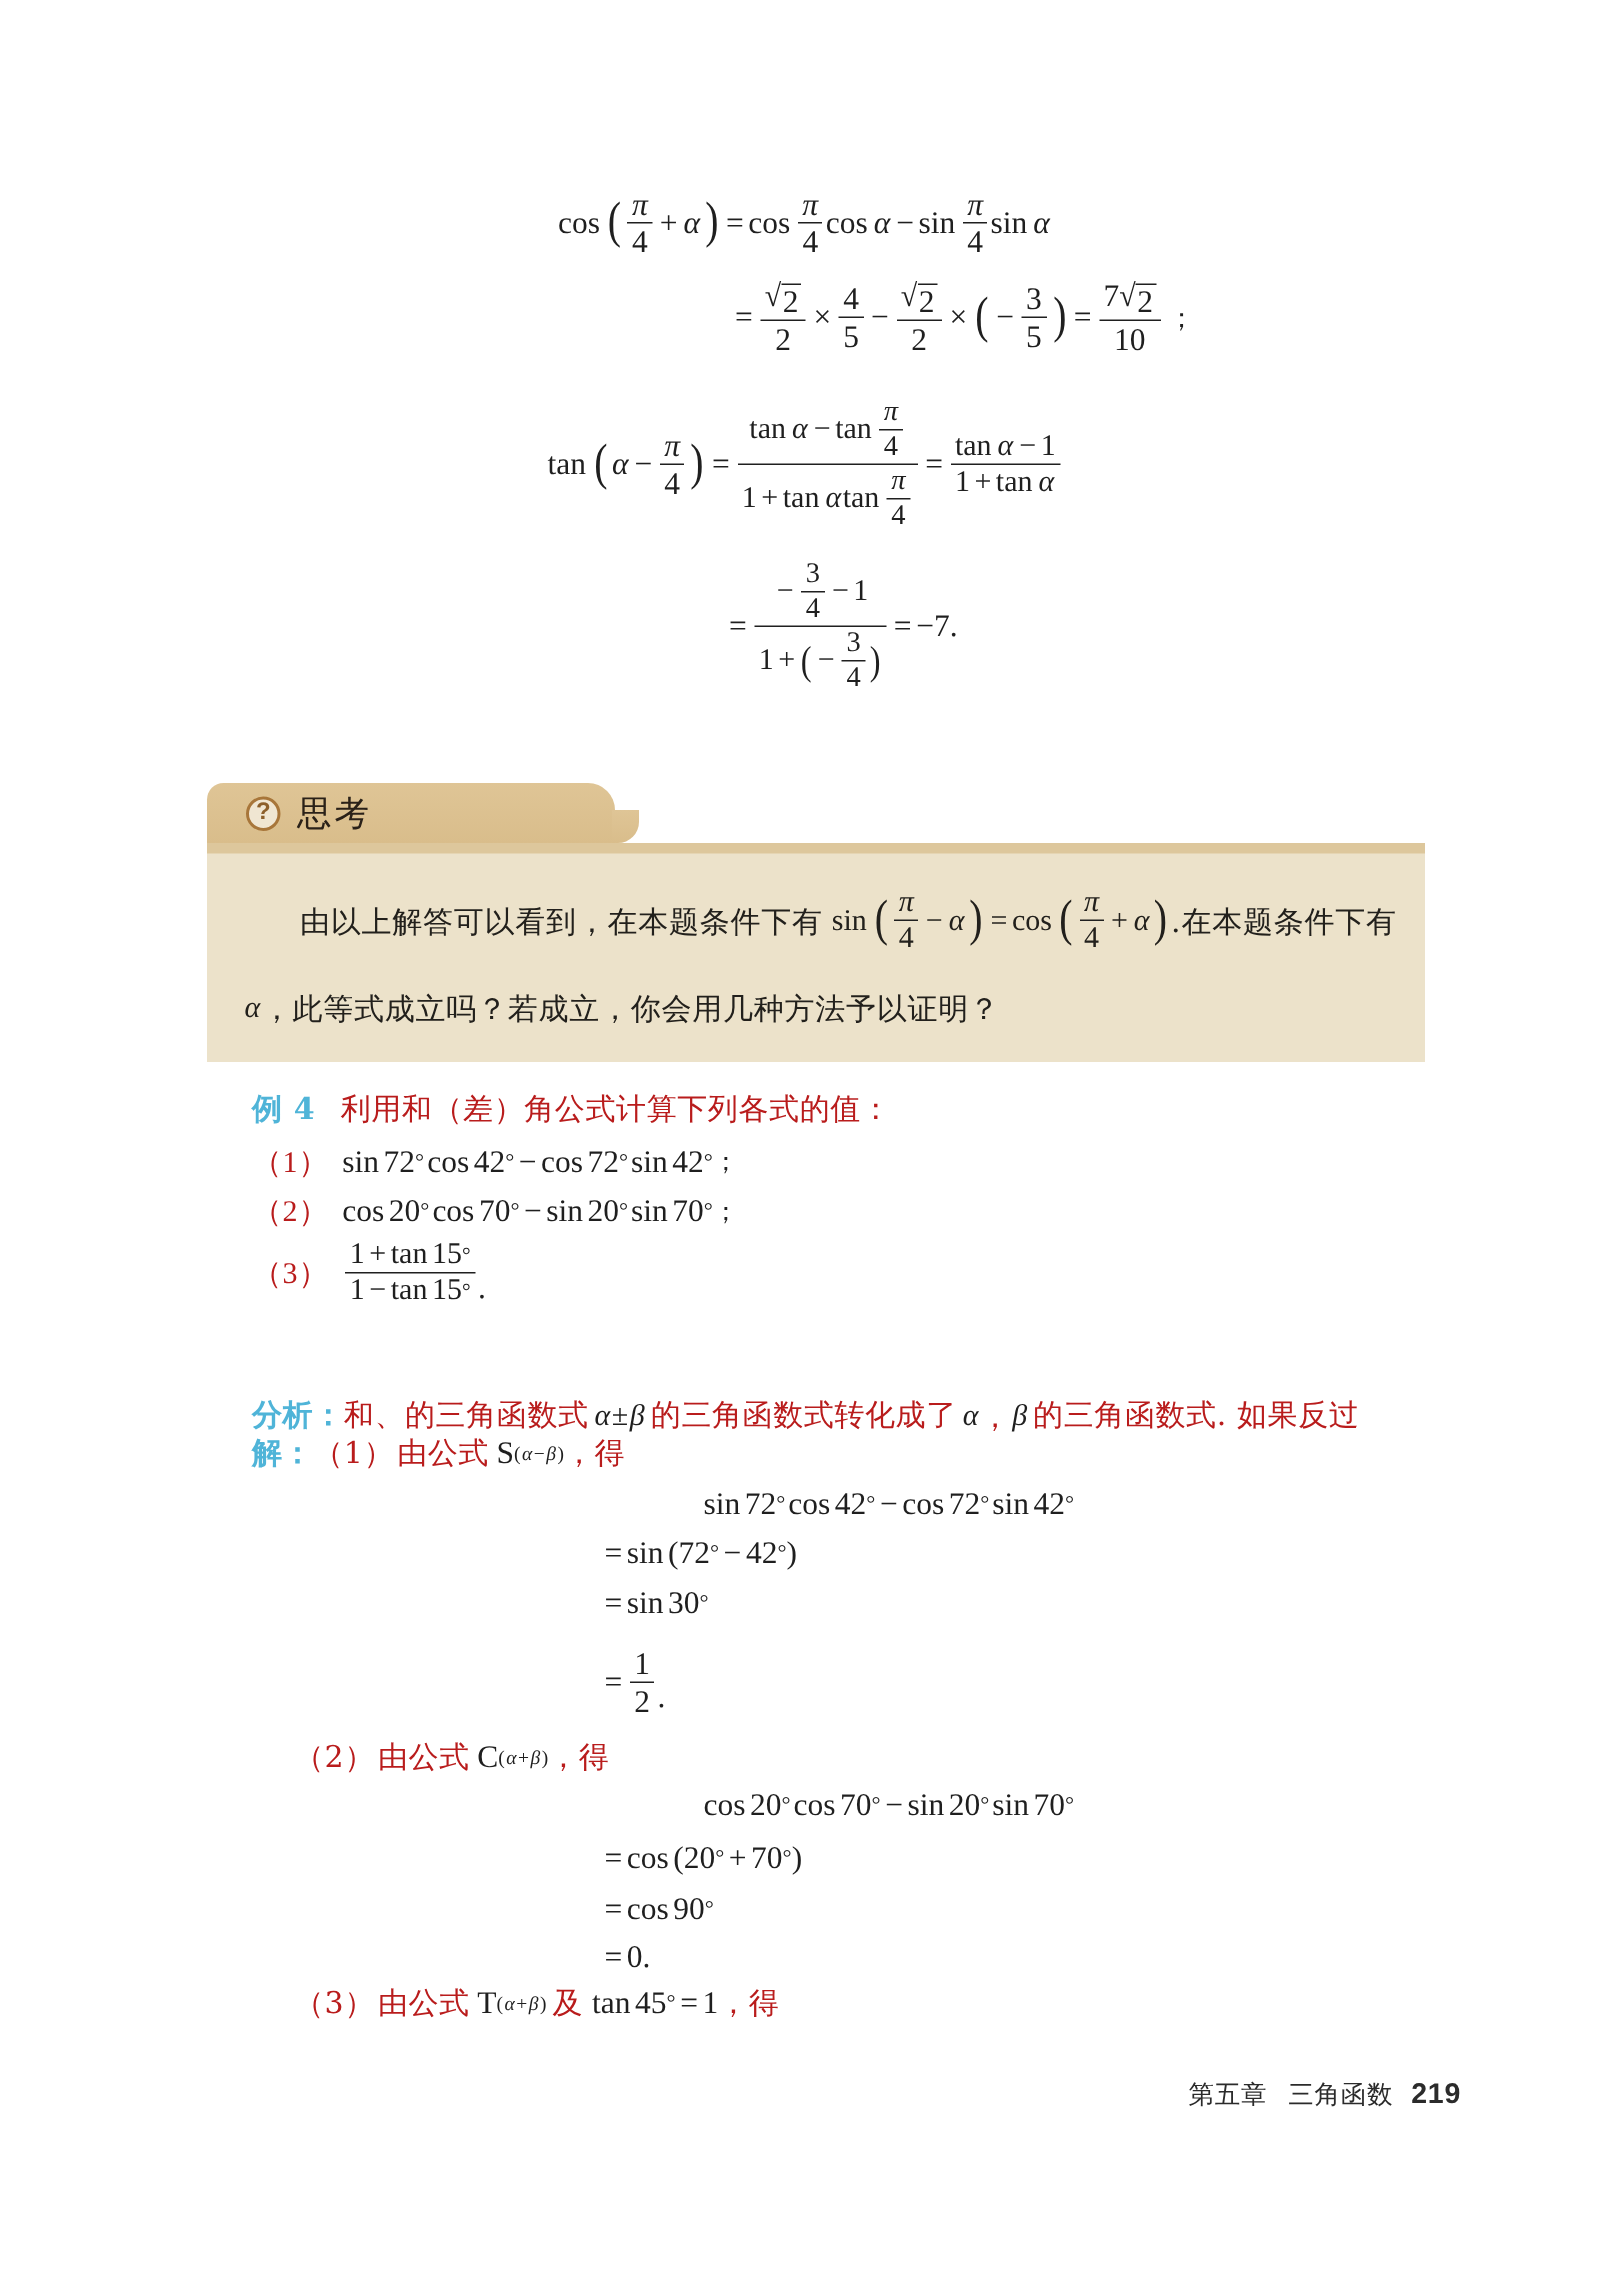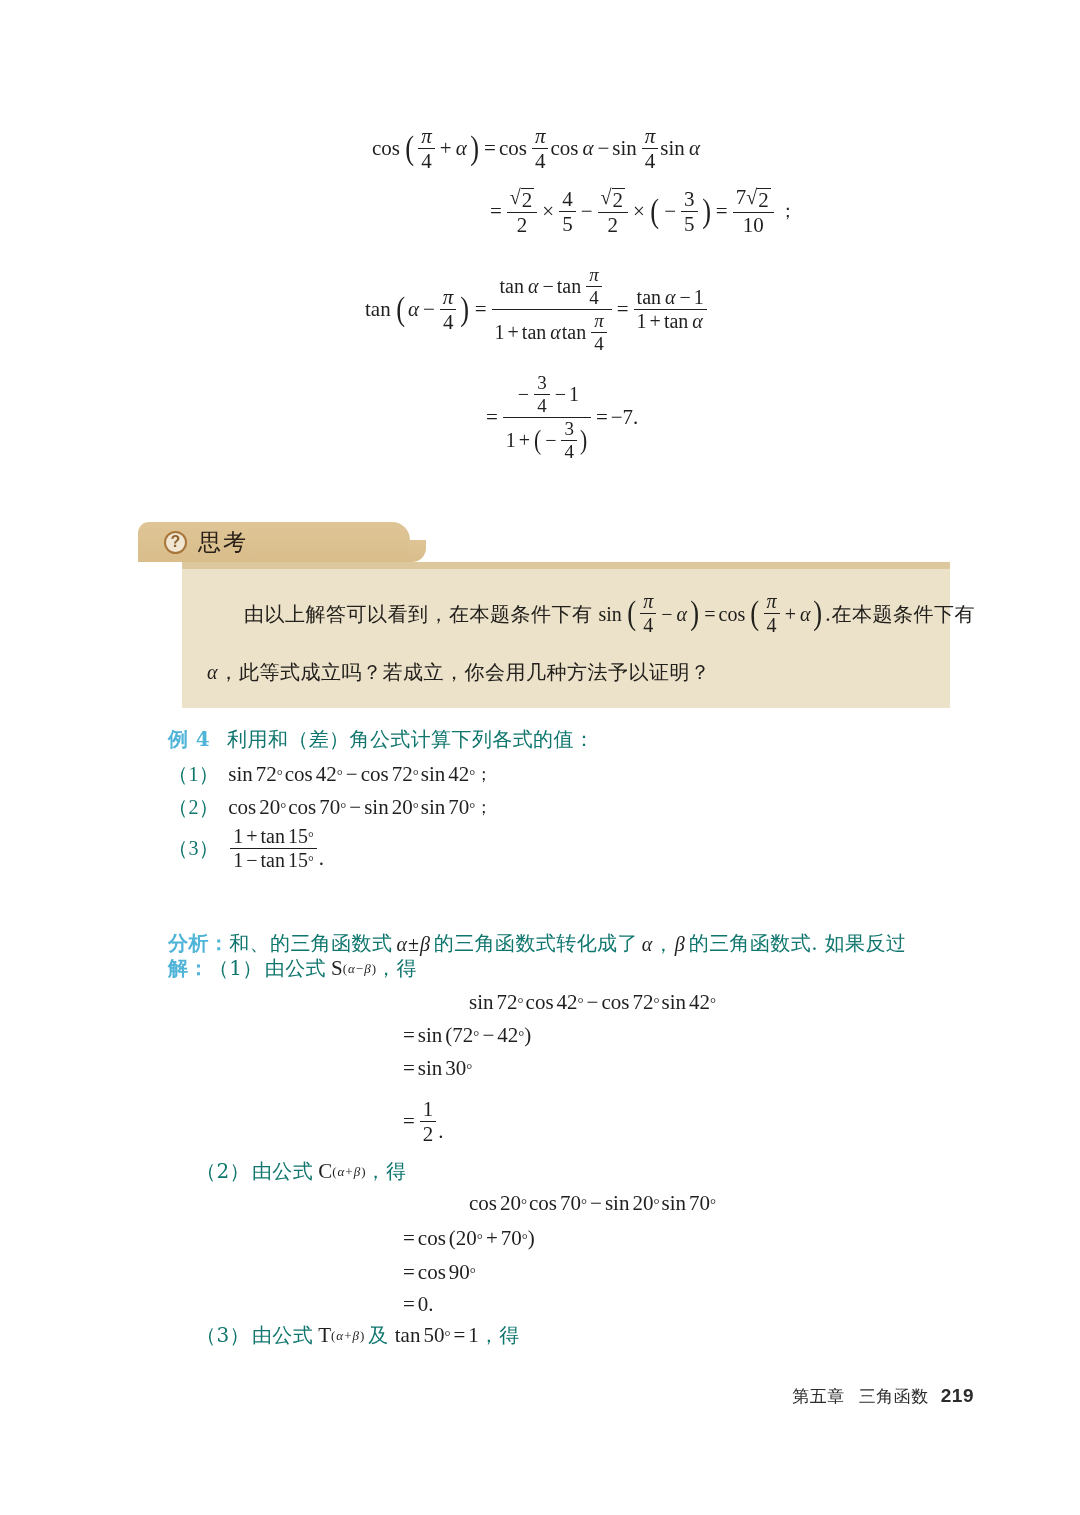--- a/index.html
+++ b/index.html
@@ -142,39 +142,38 @@
     font-size: 23px;
     color: #2a2118;
     letter-spacing: 2px;
   }
   #think-body {
     background: #ece2ca;
     border-top: 7px solid #ddc79c;
     padding: 22px 24px 26px 24px;
     box-sizing: border-box;
     min-height: 127px;
-    margin-left: 44px;
   }
   .think-line {
     font-size: 20px;
     color: #22201c;
     display: flex;
     align-items: center;
     white-space: nowrap;
     line-height: 1;
     font-family: "DejaVu Serif", "Liberation Serif", serif;
   }
   .think-line.first { padding-left: 38px; margin-bottom: 26px; }
   .think-line .cn { letter-spacing: 0.5px; }
 
   
   .cn-text {
     font-family: "DejaVu Serif", "Liberation Serif", serif;
     font-size: 20px;
-    color: #0f766e;
+    color: #b91c1c;
     letter-spacing: 0.4px;
   }
   .accent { color: #4fb4d8; font-weight: bold; }
 
   #ex-head { position: absolute; left: 168px; top: 726px; display: flex; align-items: baseline; }
   #ex-head .label { margin-right: 17px; }
 
   #item-1 { position: absolute; left: 168px; top: 761px; display: flex; align-items: center; }
   #item-2 { position: absolute; left: 168px; top: 794px; display: flex; align-items: center; }
   #item-3 { position: absolute; left: 168px; top: 826px; display: flex; align-items: center; }
@@ -628,21 +627,21 @@
   <div id="solve-3">
     <span class="cn-text">（3）</span>
     <span class="cn-text" style="padding-left:2px;">由公式</span>
     <span class="mathline" style="padding-left:5px;font-size:21px;">
       <span>T</span>
       <span class="sub"><span>(</span><span class="mi">α</span><span>+</span><span class="mi">β</span><span>)</span></span>
     </span>
     <span class="cn-text" style="padding-left:4px;">及</span>
     <span class="mathline" style="padding-left:6px;">
       <span class="fn">tan</span>
-      <span>50</span>
+      <span>45</span>
         <span class="deg">°</span>
       <span class="op">=</span>
       <span>1</span>
     </span>
     <span class="cn-text">，得</span>
   </div>
 
   <div id="footer">
     <span class="chap">第五章</span>
     <span>三角函数</span>

